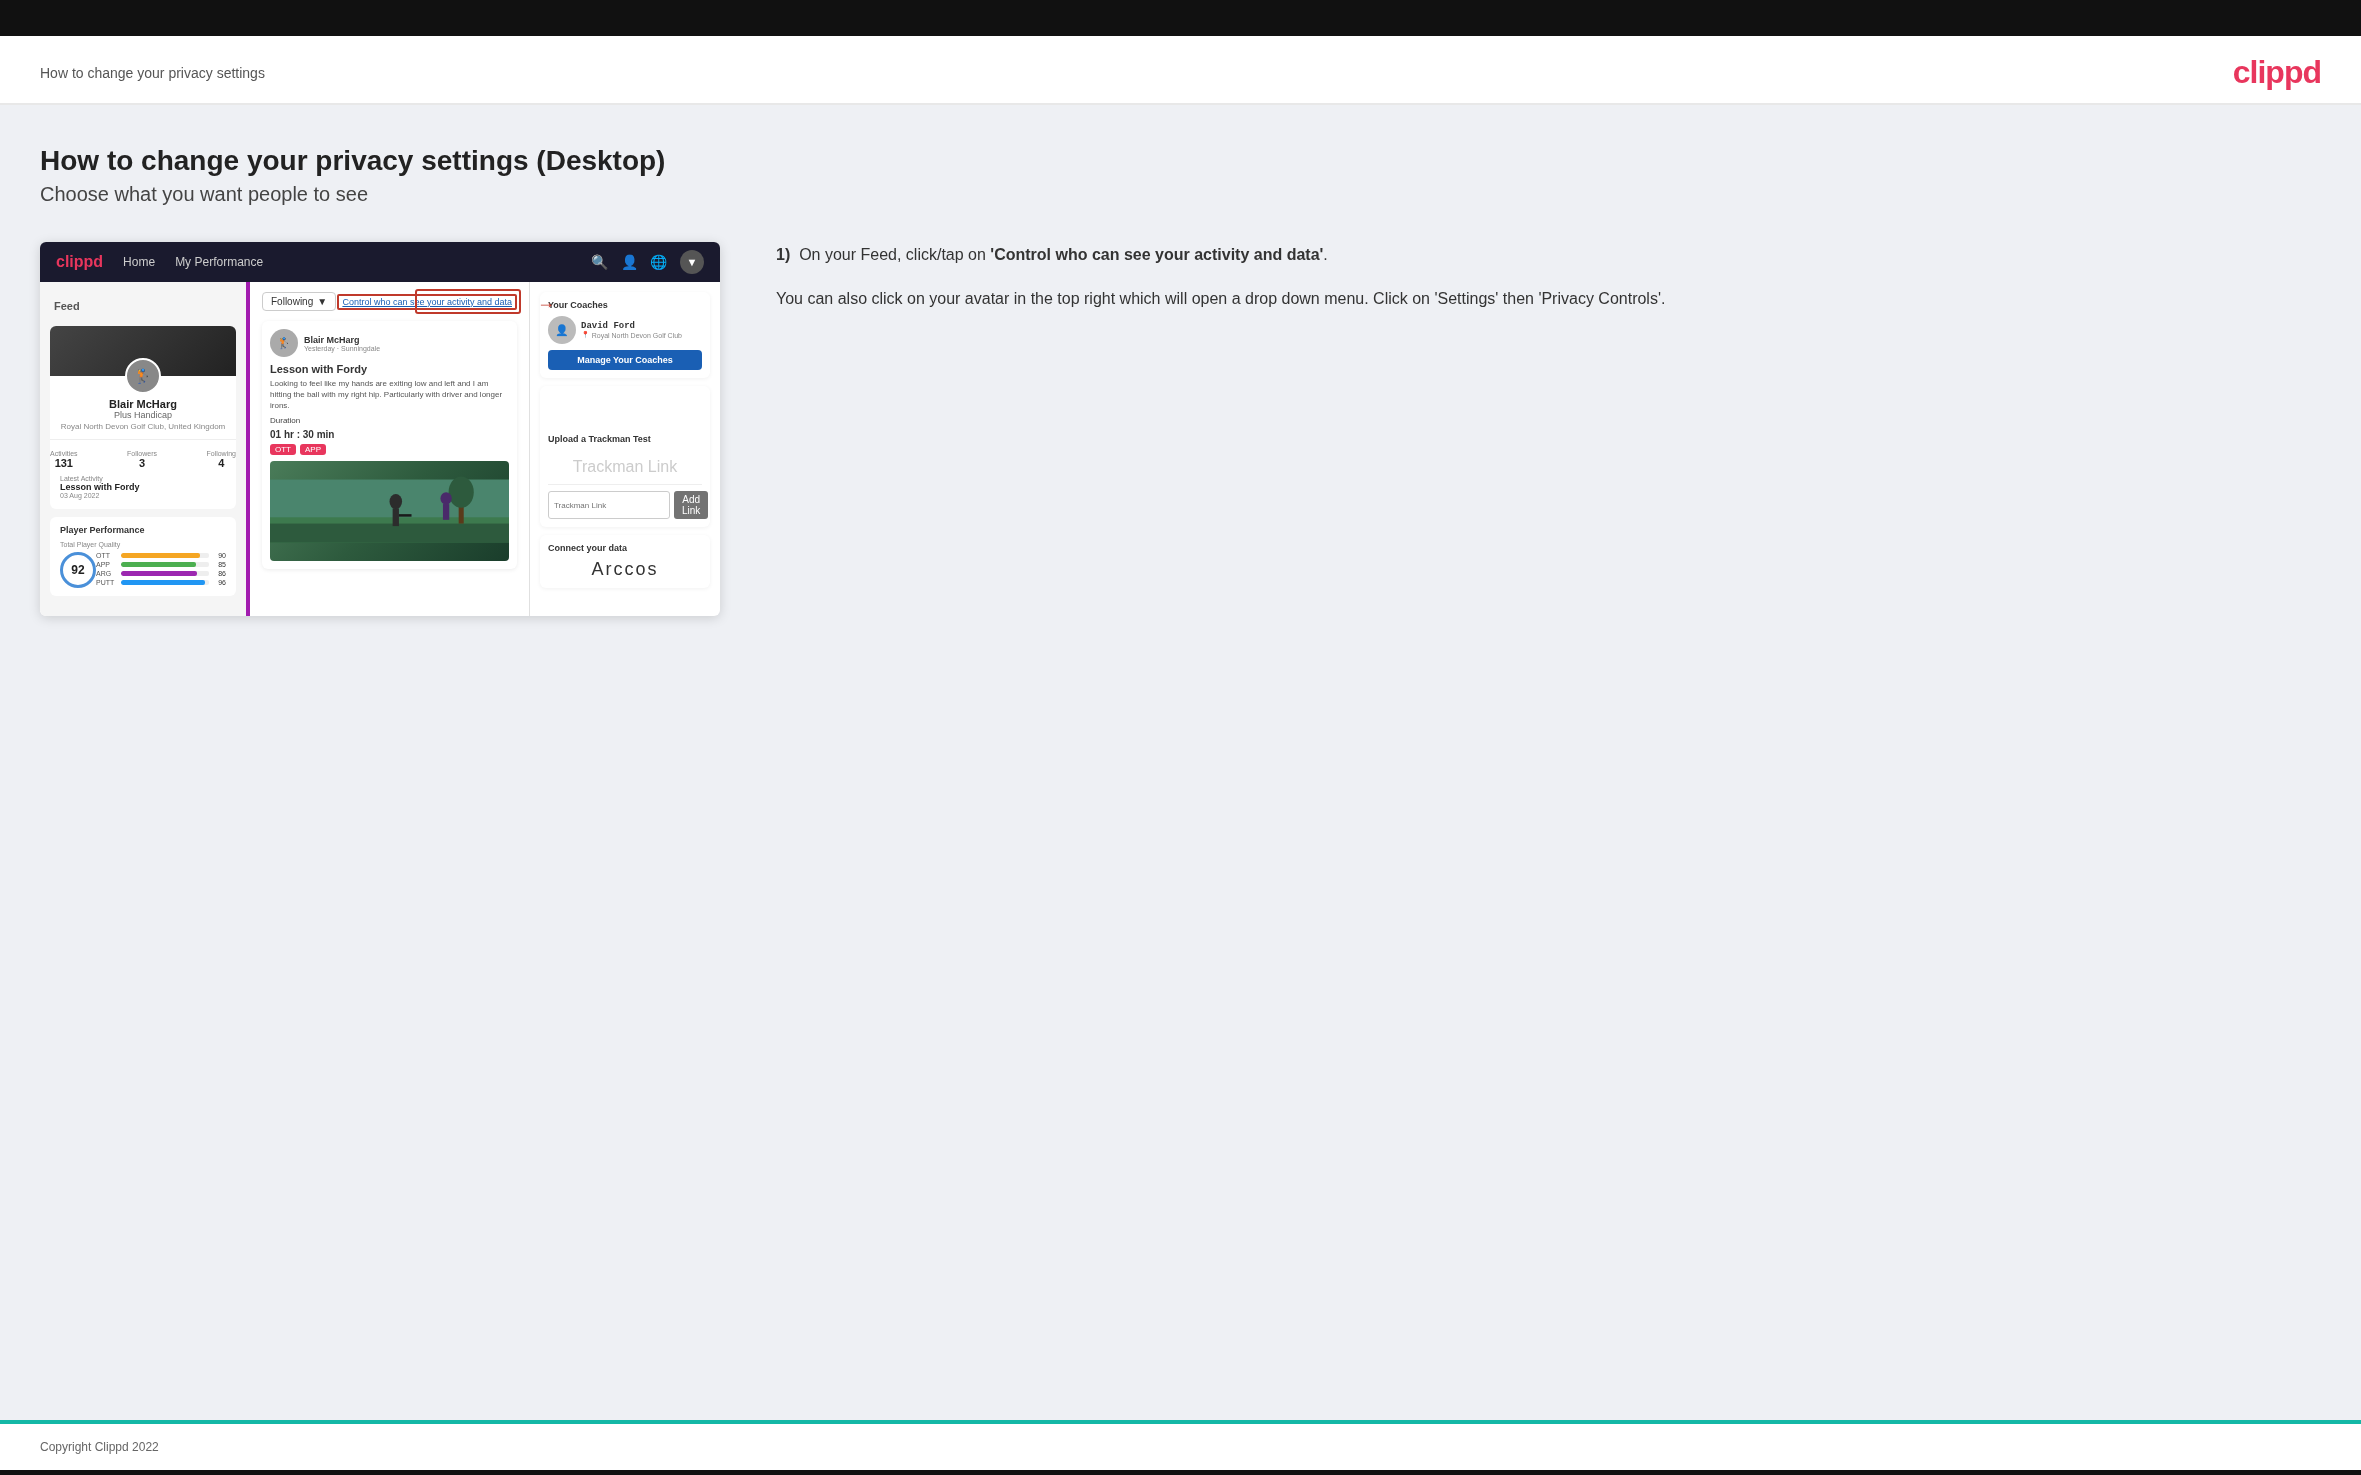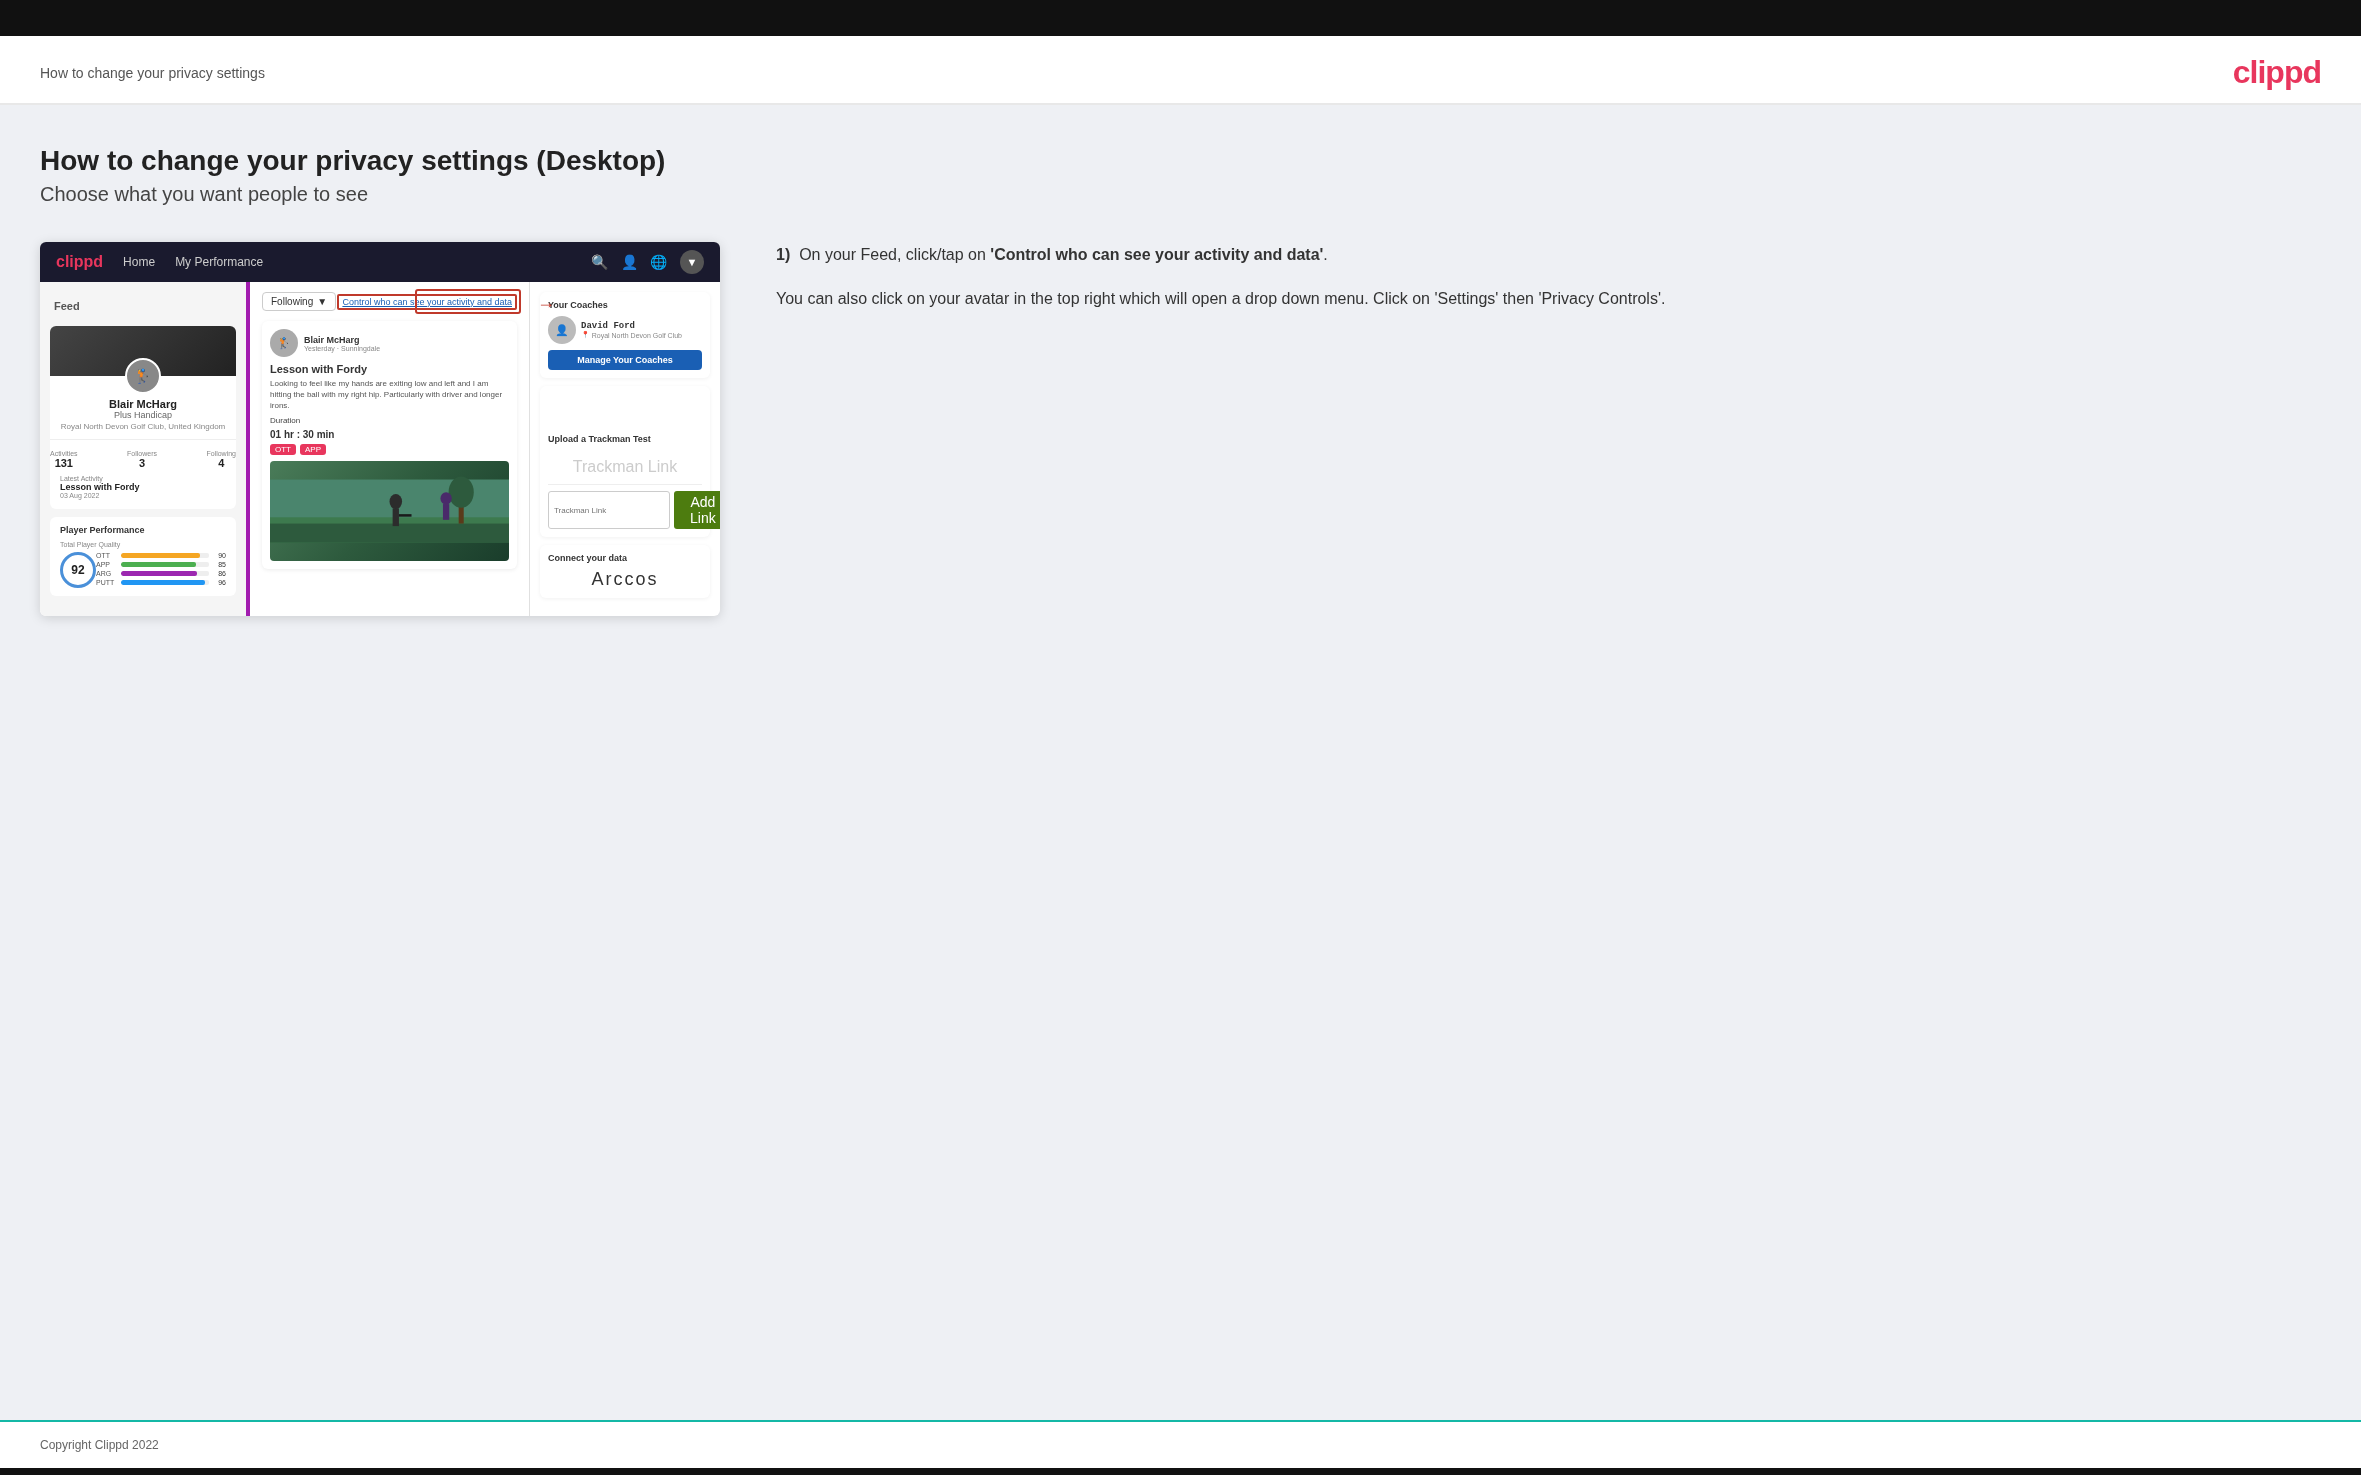--- a/index.html
+++ b/index.html
@@ -345,26 +345,26 @@
     .trackman-input-row { display: flex; gap: 4px; }
     .trackman-input {
       flex: 1;
       border: 1px solid #ccc;
       border-radius: 3px;
       font-size: 8px;
       padding: 3px 5px;
       color: #aaa;
     }
     .add-link-btn {
-      background: #4d7c0f;
+      background: #737373;
       color: #fff;
       border: none;
       border-radius: 3px;
-      font-size: 14px;
-      padding: 3px 16px;
+      font-size: 10px;
+      padding: 3px 8px;
       cursor: pointer;
     }
     .connect-section {
       background: #fff;
       border-radius: 6px;
       padding: 8px;
       box-shadow: 0 1px 4px rgba(0,0,0,0.06);
     }
     .connect-title { font-size: 9px; font-weight: 700; margin-bottom: 6px; color: #333; }
     .arccos-logo {
@@ -391,21 +391,21 @@
     .step-text strong {
       font-weight: 700;
     }
 
     
     .site-footer {
       background: #fff;
       padding: 16px 40px;
       font-size: 12px;
       color: #666;
-      border-top: 2px solid #14b8a6;
+      border-top: 4px solid #14b8a6;
     }
 
     
     .bottom-bar {
       background: #111;
       height: 36px;
     }
 
     
     .highlight-box {

